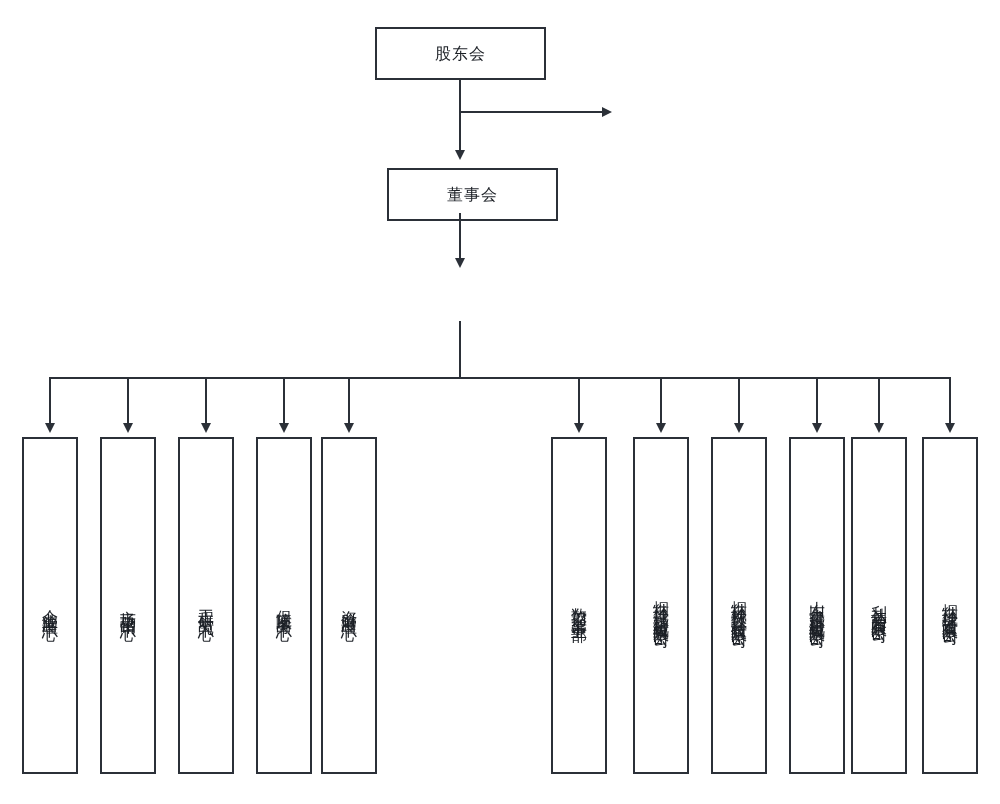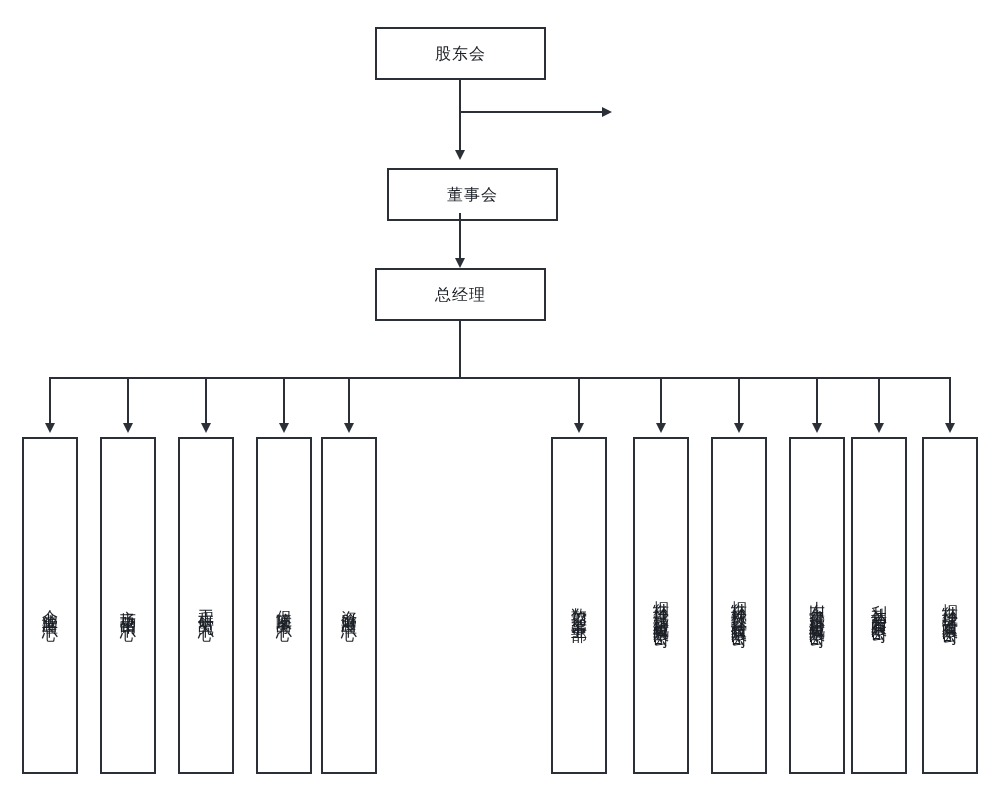--- a/index.html
+++ b/index.html
@@ -90,23 +90,20 @@
 
   <div class="node h-node" style="left:375px; top:27px;">
     <span class="node-label">股东会</span>
   </div>
 
 
   <div class="node h-node" style="left:375px; top:168px;margin-left:12px;">
     <span class="node-label">董事会</span>
   </div>
 
-  <div class="node h-node" style="left:375px; top:268px;">
-    <span class="node-label">总经理</span>
-  </div>
 
   <div class="line v" style="left:459px; top:78px; height:74px;"></div>
   <div class="arrow" style="left:455px; top:150px;"></div>
 
   <div class="line h" style="left:461px; top:111px; width:141px;"></div>
   <div class="arrow right" style="left:602px; top:107px;"></div>
 
   <div class="line v" style="left:459px; top:213px; height:47px;"></div>
   <div class="arrow" style="left:455px; top:258px;"></div>
 

